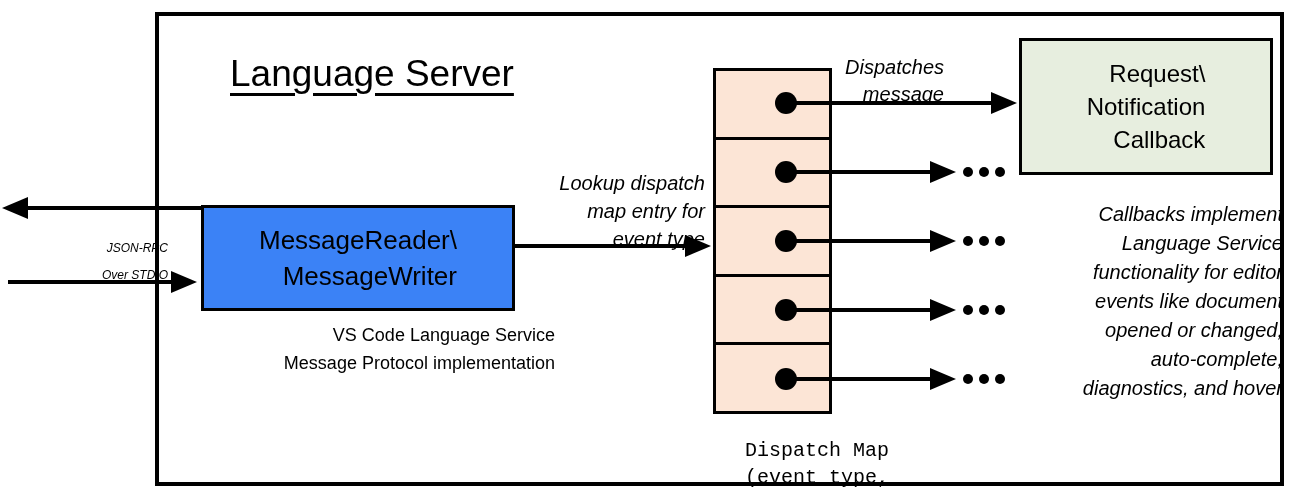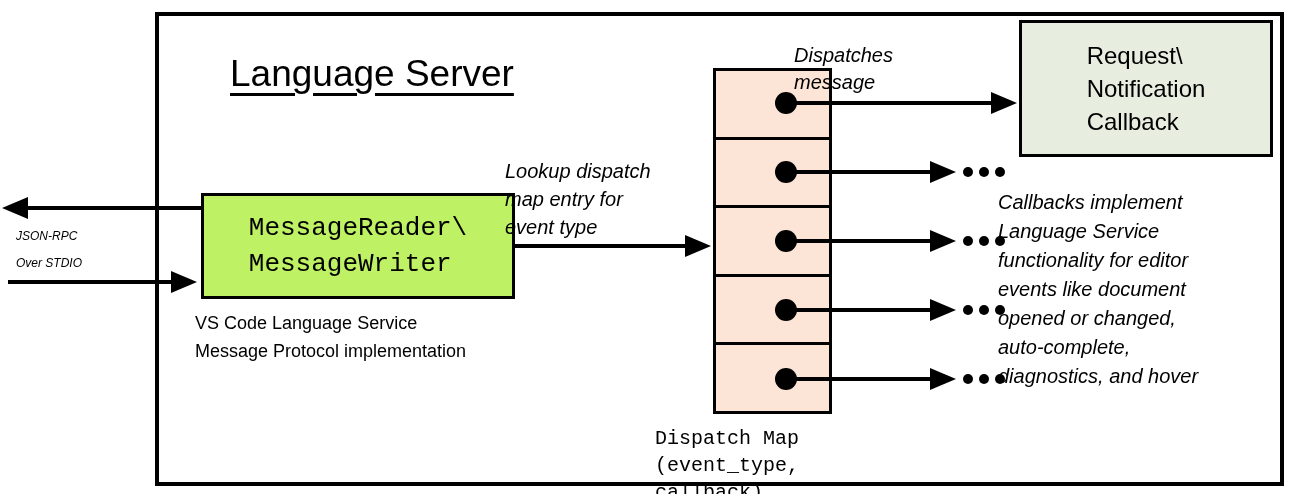--- a/index.html
+++ b/index.html
@@ -2,36 +2,36 @@
 <html><head>
 <meta charset="utf-8">
 <style>
   html,body{margin:0;padding:0;background:#fff;}
   #canvas{
     position:relative;width:1291px;height:494px;background:#ffffff;
     font-family:"Liberation Sans", sans-serif;color:#000;overflow:hidden;
   }
   .abs{position:absolute;}
   .pre{white-space:pre-line;}
-  .center{text-align:left;}
+  .center{text-align:right;margin-top:12px;}
   .italic{font-style:italic;}
 
   
   .outer-box{left:155px;top:12px;width:1129px;height:474px;border:4px solid #000;box-sizing:border-box;}
 
   
   .title{
     left:230px;top:52px;font-size:37px;line-height:44px;
     text-decoration:underline;text-decoration-thickness:3px;text-underline-offset:7px;
   }
 
   
   .node{border:3px solid #000;box-sizing:border-box;display:flex;align-items:center;justify-content:center;}
   .msg-box{left:201px;top:193px;width:314px;height:106px;font-size:26px;line-height:36px;}
-  .cb-box{left:1019px;top:20px;width:254px;height:137px;font-size:24px;line-height:33px;}
+  .cb-box{left:1019px;top:26px;width:254px;height:137px;font-size:24px;line-height:33px;}
 
   
   .dmap{left:713px;top:68px;width:119px;height:346px;border:3px solid #000;box-sizing:border-box;display:flex;flex-direction:column;}
   .dcell{flex:1;}
   .dcell + .dcell{border-top:3px solid #000;}
 
   
   .caption{left:195px;top:309px;width:360px;font-size:18px;line-height:28px;}
   .lookup-label{left:505px;top:157px;width:200px;font-size:20px;line-height:28px;}
   .dispatches-label{left:794px;top:42px;width:150px;font-size:20px;line-height:27px;}
@@ -62,21 +62,21 @@
 
   <div class="hline" style="left:22px;top:206px;width:179px;"></div>
   <div class="head-l" style="left:2px;top:197px;"></div>
 
   <div class="hline" style="left:8px;top:280px;width:164px;"></div>
   <div class="head-r" style="left:171px;top:271px;"></div>
 
   <div class="abs jsonrpc-label pre center italic">JSON-RPC
 Over STDIO</div>
 
-  <div class="abs node msg-box pre center" style="background: #bef264; font-family: Liberation Mono, monospace;">MessageReader\
+  <div class="abs node msg-box pre center" style="background: #3b82f6;">MessageReader\
 MessageWriter</div>
   <div class="abs caption pre center">VS Code Language Service
 Message Protocol implementation</div>
 
   <div class="hline" style="left:515px;top:244px;width:172px;"></div>
   <div class="head-r" style="left:685px;top:235px;"></div>
   <div class="abs lookup-label pre center italic">Lookup dispatch
 map entry for
 event type</div>
 

